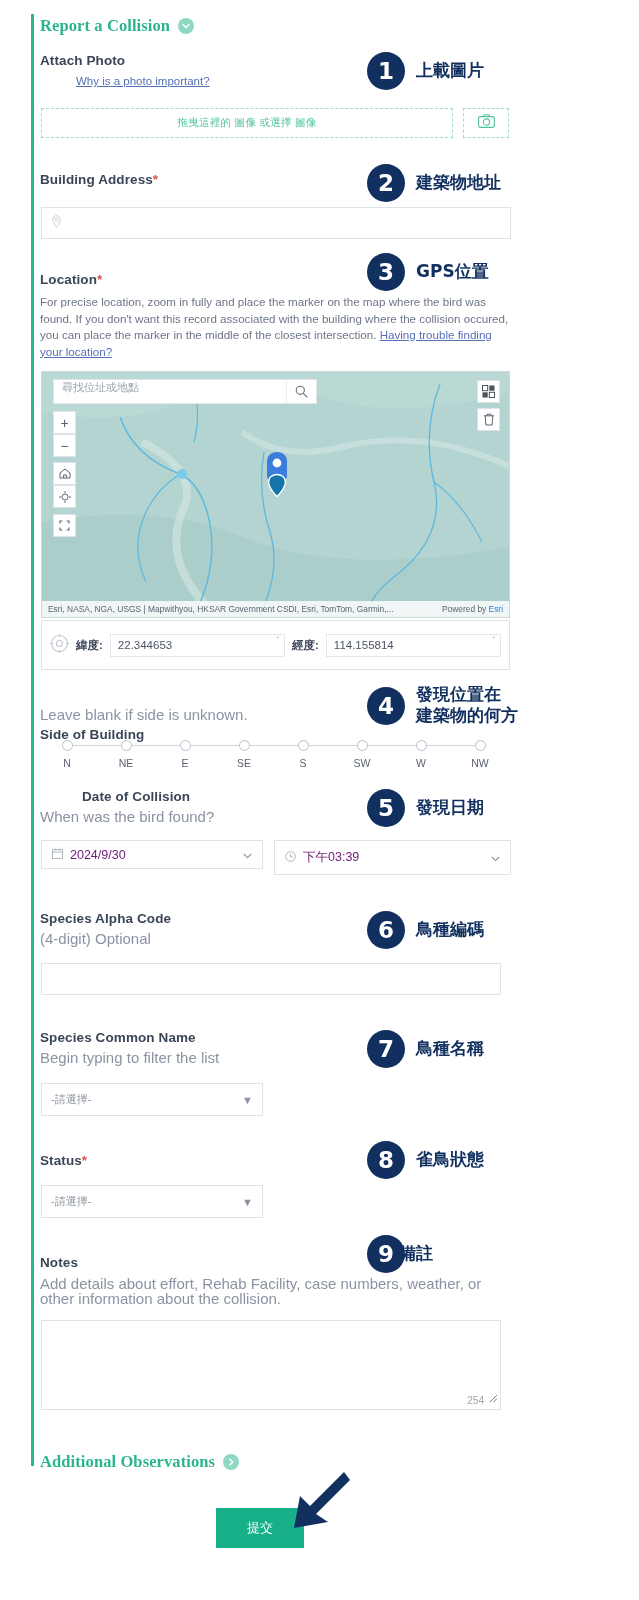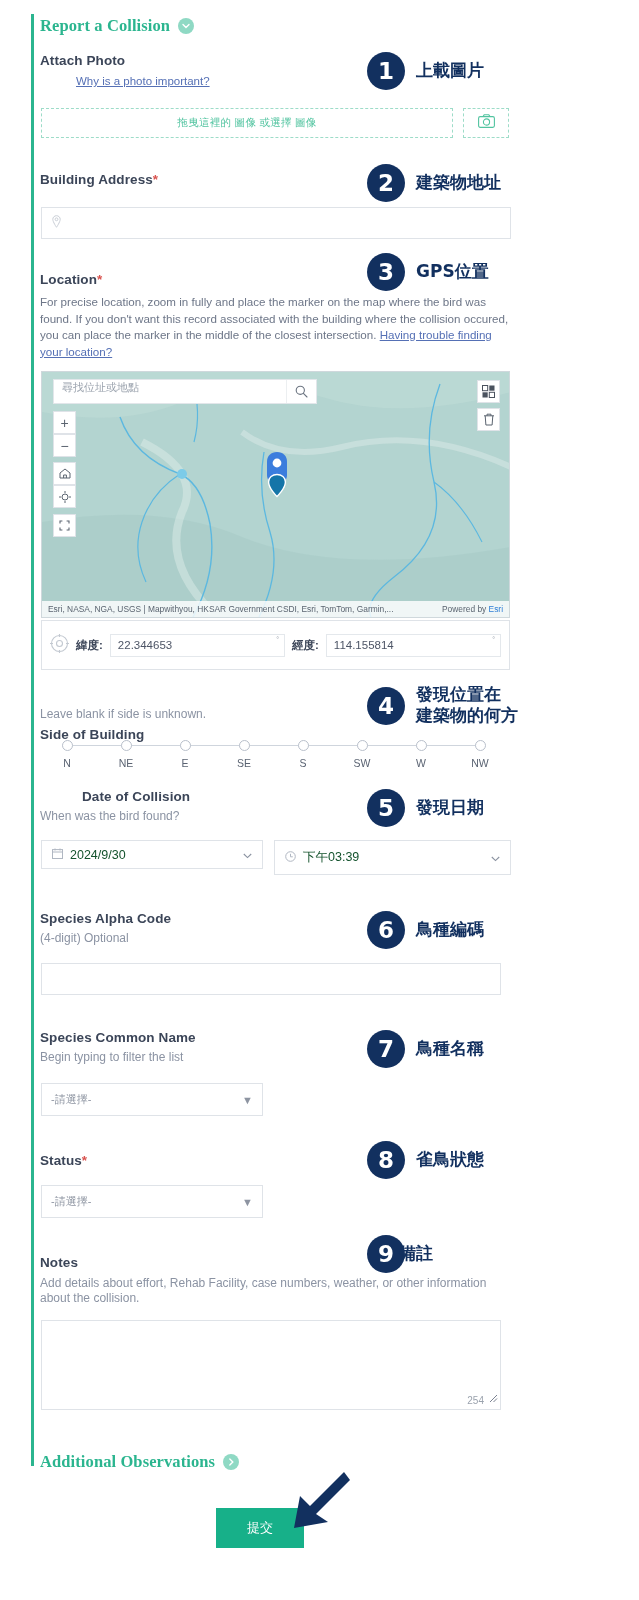--- a/index.html
+++ b/index.html
@@ -34,37 +34,37 @@
   .sec-head .chev svg { display: block; }
 
   
   .flabel {
     position: absolute; left: 40px;
     font-size: 13.5px; font-weight: 700; color: #3b4558; letter-spacing: .1px;
   }
   .flabel .req { color: #d9534f; font-weight: 700; }
   .fhint {
     position: absolute; left: 40px;
-    font-size: 12px; color: #8b93a3; line-height: 15px;
+    font-size: 15px; color: #8b93a3; line-height: 15px;
   }
   .flink {
     position: absolute; left: 40px;
     font-size: 11.5px; color: #5570b5; text-decoration: underline;
     cursor: pointer;
   }
   .desc {
     position: absolute; left: 40px; width: 470px;
     font-size: 11.6px; color: #6d7688; line-height: 16.5px;
   }
   .desc a { color: #5570b5; text-decoration: underline; }
 
   
   .inp {
     position: absolute; background: #fff; border: 1px solid #dfe3e8;
-    font-size: 12.5px; color: #14532d;
+    font-size: 12.5px; color: #701a75;
     display: flex; align-items: center; padding: 0 10px; gap: 7px;
   }
   .dashbox {
     position: absolute; border: 1px dashed #9ddcc8; background: #fff;
     display: flex; align-items: center; justify-content: center;
     font-size: 10.5px; color: #52c4a0; letter-spacing: .3px;
   }
   .campad {
     position: absolute; border: 1px dashed #9ddcc8; background: #fff;
     display: flex; align-items: center; justify-content: center;

